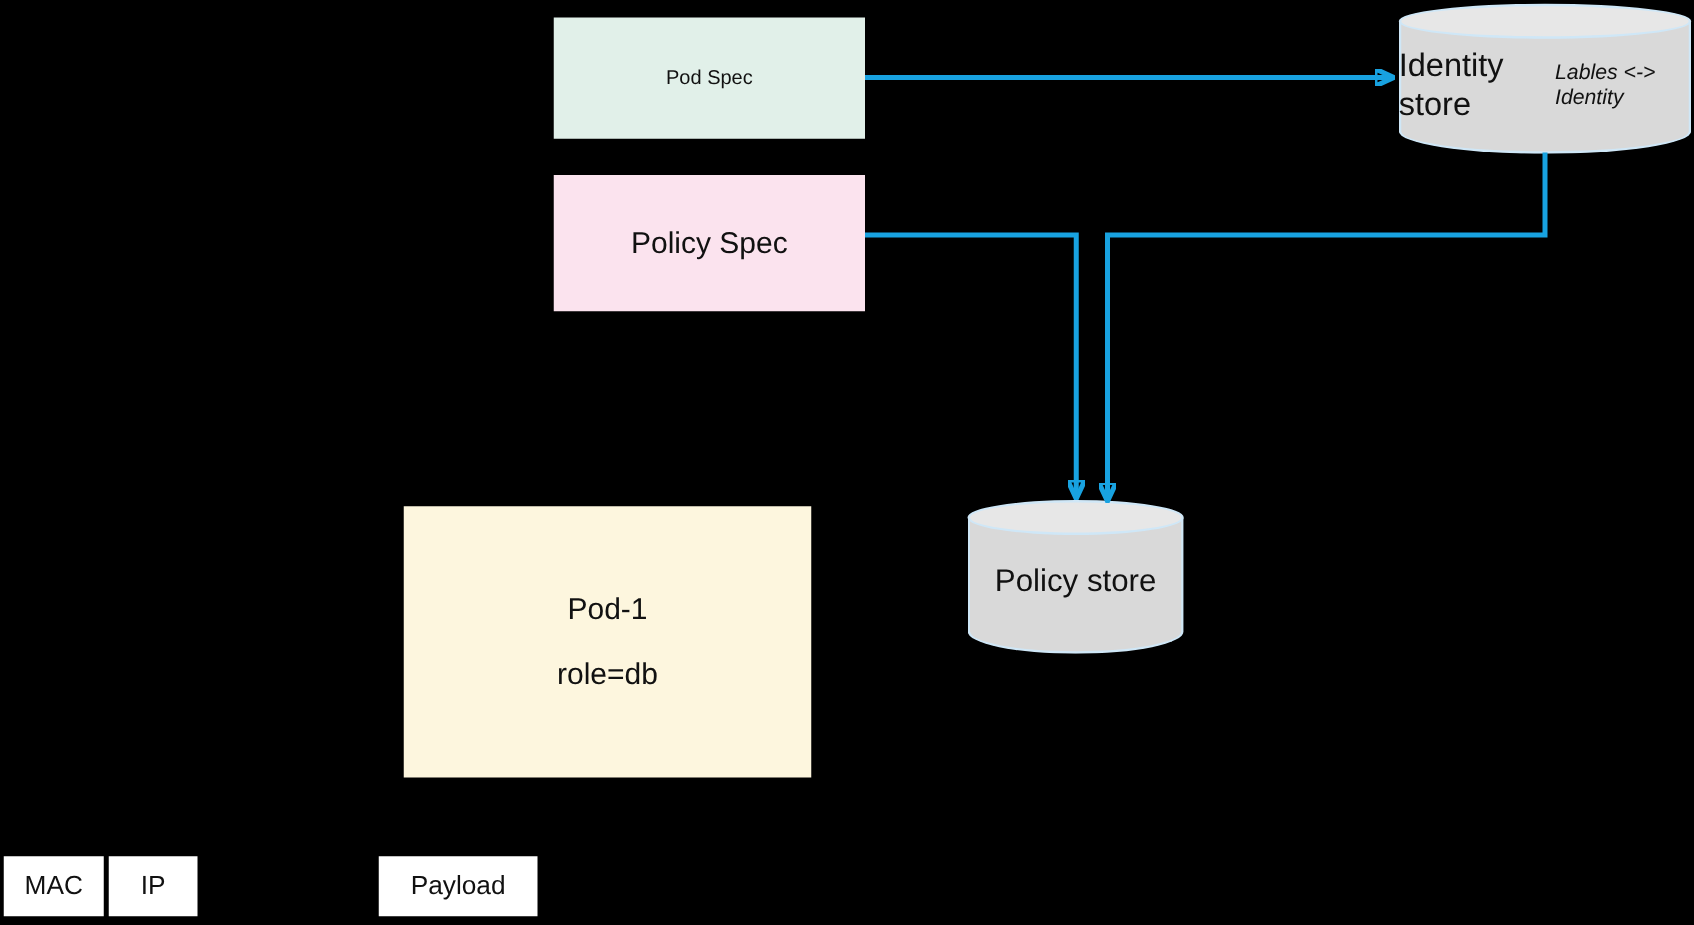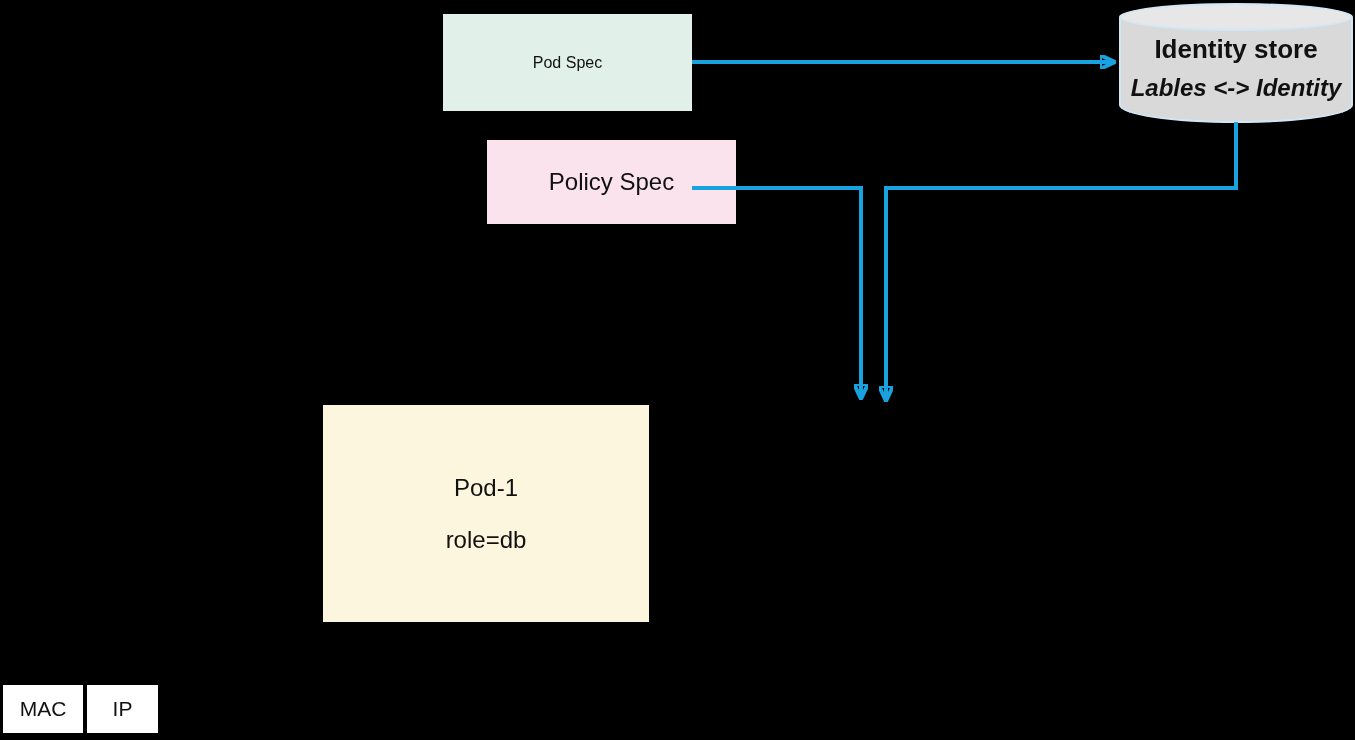--- a/index.html
+++ b/index.html
@@ -17,45 +17,45 @@
   * { margin:0; padding:0; box-sizing:border-box; }
   html,body { width:1355px; height:740px; background:var(--background); overflow:hidden; }
   body { font-family:"Liberation Sans", sans-serif; color:var(--text); }
   .stage { position:relative; width:1355px; height:740px; background:var(--background); }
 
   .box {
     position:absolute; display:flex; align-items:center; justify-content:center;
     color:var(--text); text-align:center;
   }
   .pod-spec   { left:443px; top:14px;  width:249px; height:97px;  background:var(--pod-spec-bg);   font-size:16px; }
-  .policy-spec{ left:443px; top:140px; width:249px; height:84px;  background:var(--policy-spec-bg); font-size:24px;margin-left:44px; }
+  .policy-spec{ left:443px; top:140px; width:249px; height:109px;  background:var(--policy-spec-bg); font-size:24px; }
   .pod1 {
     left:323px; top:405px; width:326px; height:217px; background:var(--pod1-bg);
     flex-direction:column; justify-content:center; gap:24px; font-size:24px;
   }
 
   .cylinder { position:absolute; }
   .cyl-top {
     position:absolute; left:0; right:0; top:0; height:28px;
     background:var(--cylinder-top-bg); border:2px solid var(--cylinder-border);
     border-radius:50%; z-index:2;
   }
   .cyl-body {
     position:absolute; left:0; right:0; top:14px; bottom:0;
     background:var(--cylinder-bg); border:2px solid var(--cylinder-border); border-top:none;
     border-radius:0 0 50% 50% / 0 0 18px 18px; z-index:1;
   }
   .cyl-text {
     position:absolute; left:0; right:0; top:0; bottom:0; z-index:3;
-    display:flex; flex-direction:column; align-items:center; justify-content:center;font-weight:bold;
+    display:flex; flex-direction:row; align-items:center; justify-content:center;
   }
   .identity-store { left:1119px; top:3px; width:234px; height:120px; }
   .identity-store .cyl-text { padding-top:10px; gap:9px; }
   .identity-title { font-size:26px; }
-  .identity-sub   { font-size:24px; font-style:italic; }
+  .identity-sub   { font-size:17px; font-style:italic; }
   .policy-store { left:774px; top:400px; width:173px; height:123px; }
   .policy-store .cyl-text { padding-top:8px; font-size:25px; }
 
   .arrows { position:absolute; left:0; top:0; width:1355px; height:740px; color:var(--arrow); z-index:4; pointer-events:none; }
   .arrows path { stroke:currentColor; stroke-width:4; fill:none; }
 
   .packet-row { position:absolute; left:0; top:685px; width:440px; height:48px; }
   .packet-cell {
     position:absolute; top:0; height:48px; background:var(--packet-bg);
     display:flex; align-items:center; justify-content:center;
@@ -92,24 +92,32 @@
 
   <div class="cylinder identity-store">
     <div class="cyl-body"></div>
     <div class="cyl-top"></div>
     <div class="cyl-text">
       <span class="identity-title">Identity store</span>
       <span class="identity-sub">Lables &lt;-&gt; Identity</span>
     </div>
   </div>
 
+  <div class="cylinder policy-store">
+    <div class="cyl-body"></div>
+    <div class="cyl-top"></div>
+    <div class="cyl-text">
+      <span>Policy store</span>
+    </div>
+  </div>
 
   <div class="box pod1">
     <span>Pod-1</span>
     <span>role=db</span>
   </div>
 
   <div class="packet-row">
     <div class="packet-cell pc1">MAC</div>
     <div class="packet-cell pc2">IP</div>
+    <div class="packet-cell pc4">Payload</div>
   </div>
 
 </div>
 
 </body></html>

